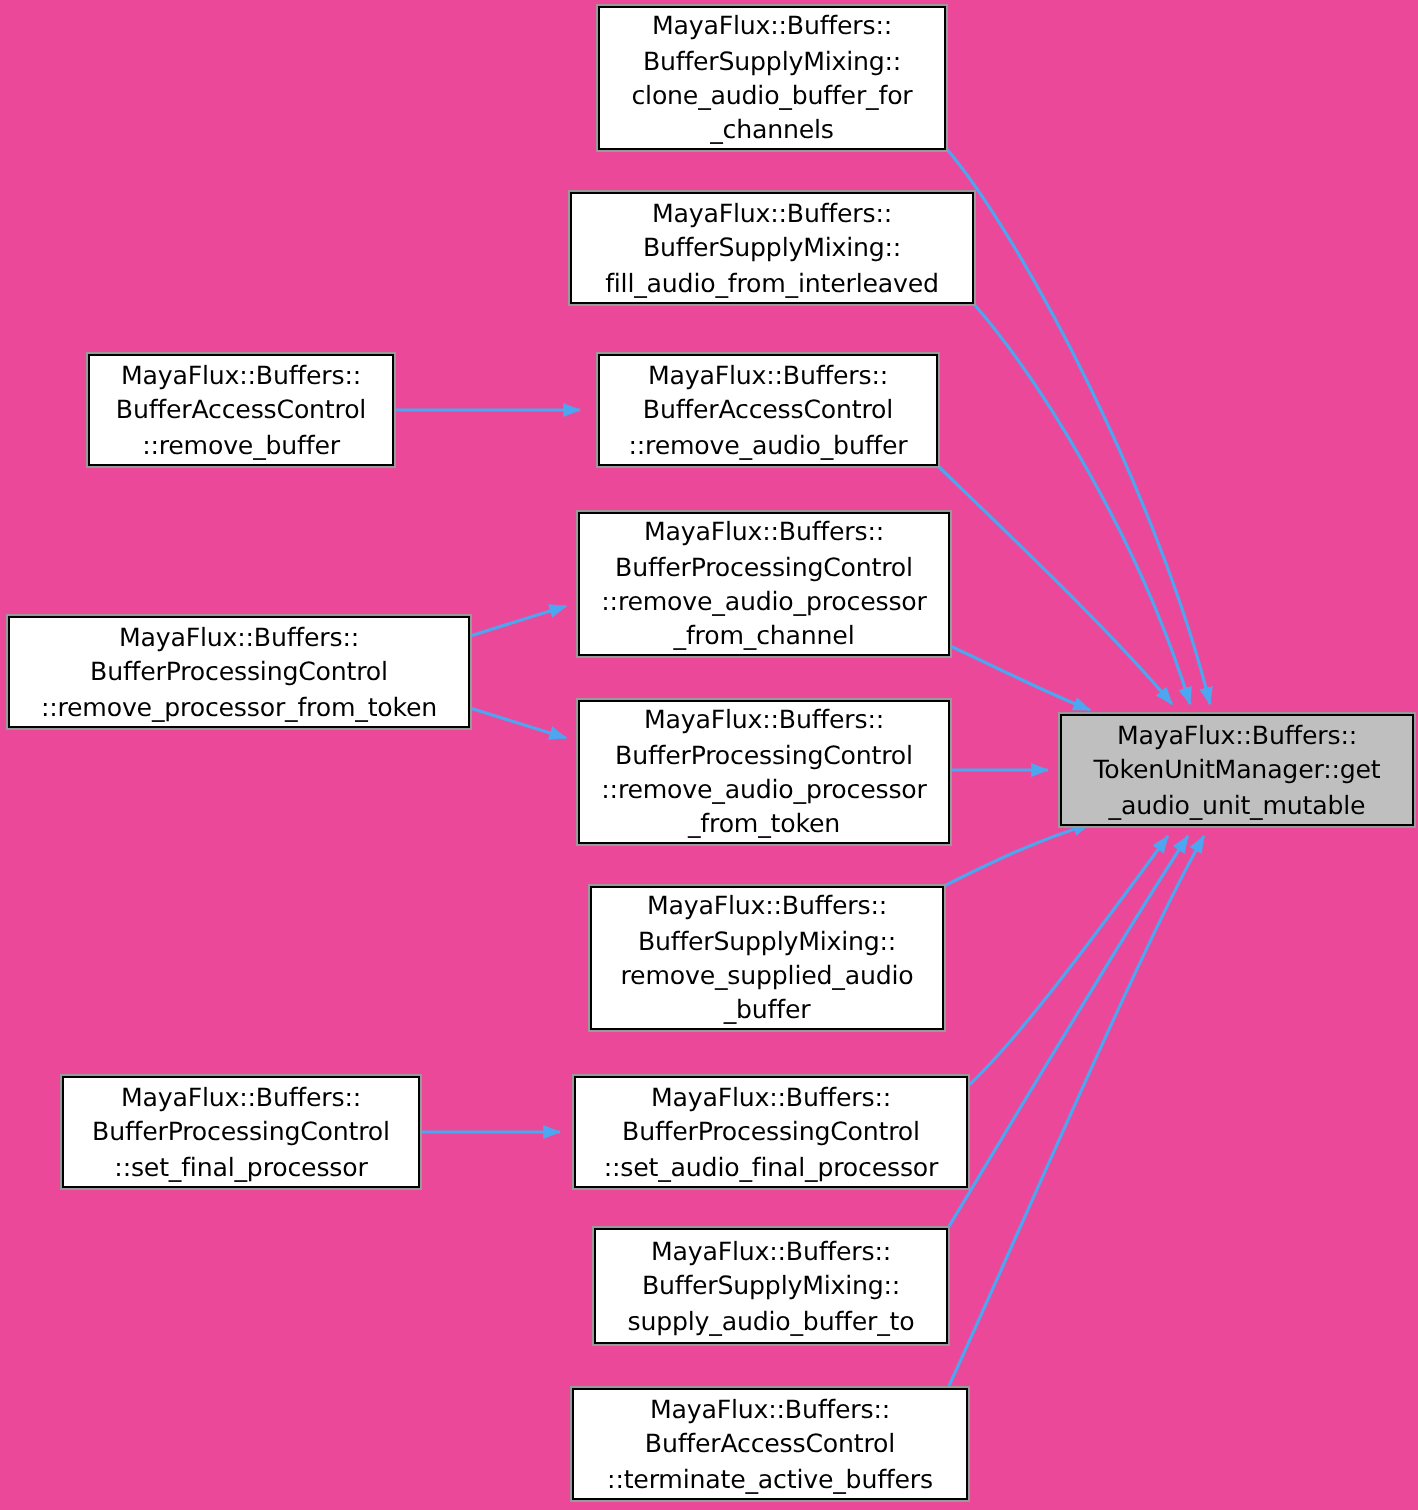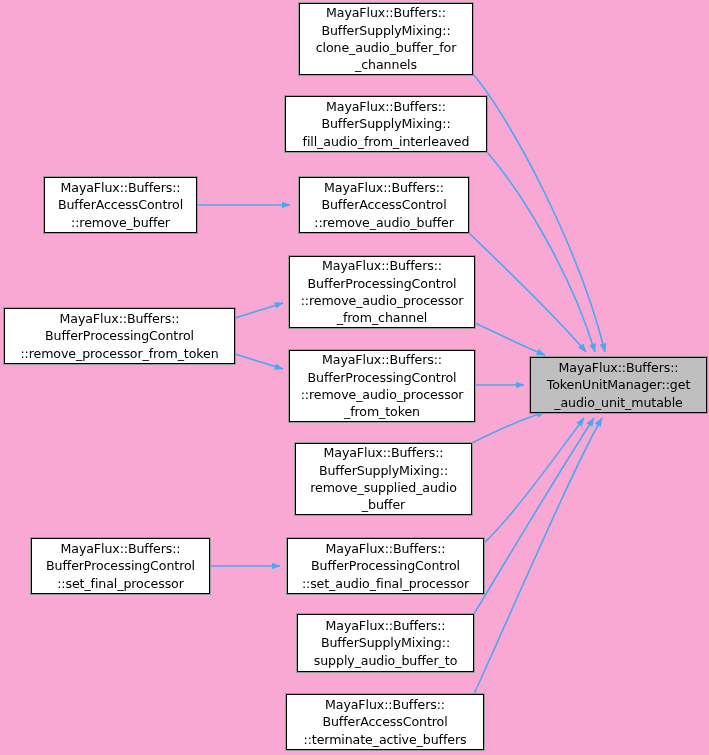--- a/index.html
+++ b/index.html
@@ -4,21 +4,21 @@
 <style>
   html, body {
     margin: 0;
     padding: 0;
     background: #ffffff;
   }
   #graph-root {
     position: relative;
     width: 709px;
     height: 755px;
-    background: #f9a8d4;
+    background: #ec4899;
     font-family: "DejaVu Sans", "Liberation Sans", sans-serif;
     overflow: hidden;
   }
   #edge-layer {
     position: absolute;
     left: 0;
     top: 0;
     width: 709px;
     height: 755px;
     pointer-events: none;

